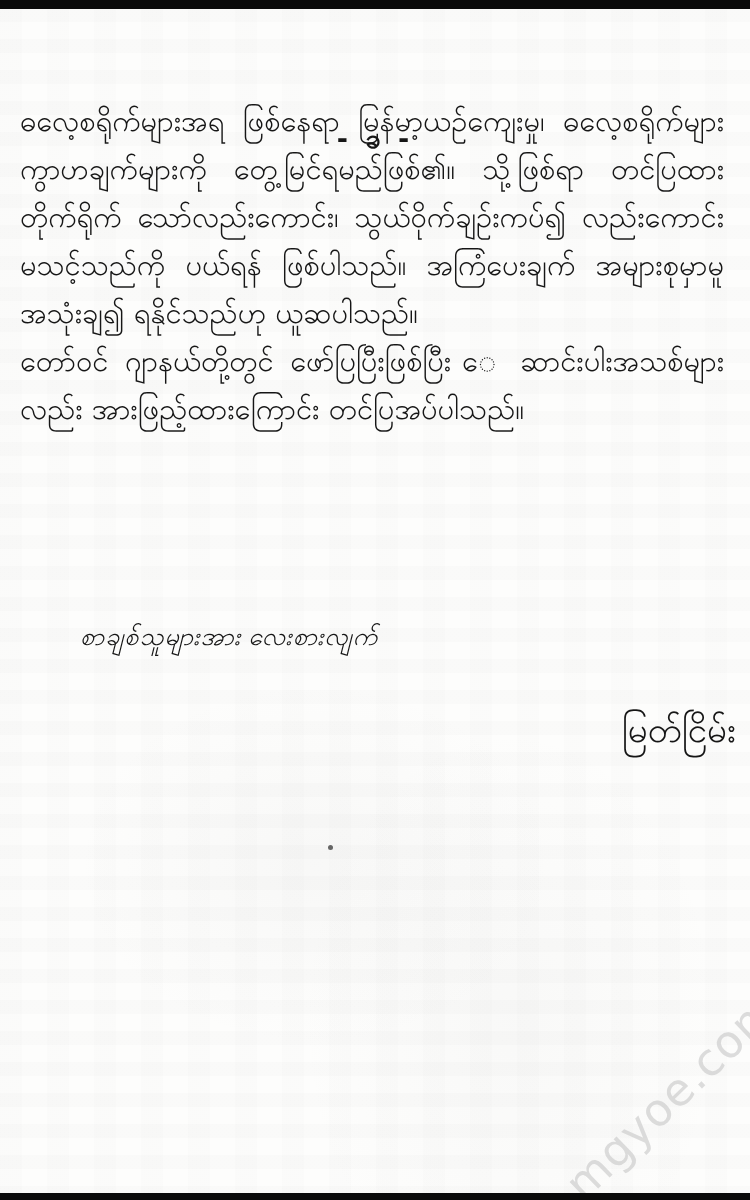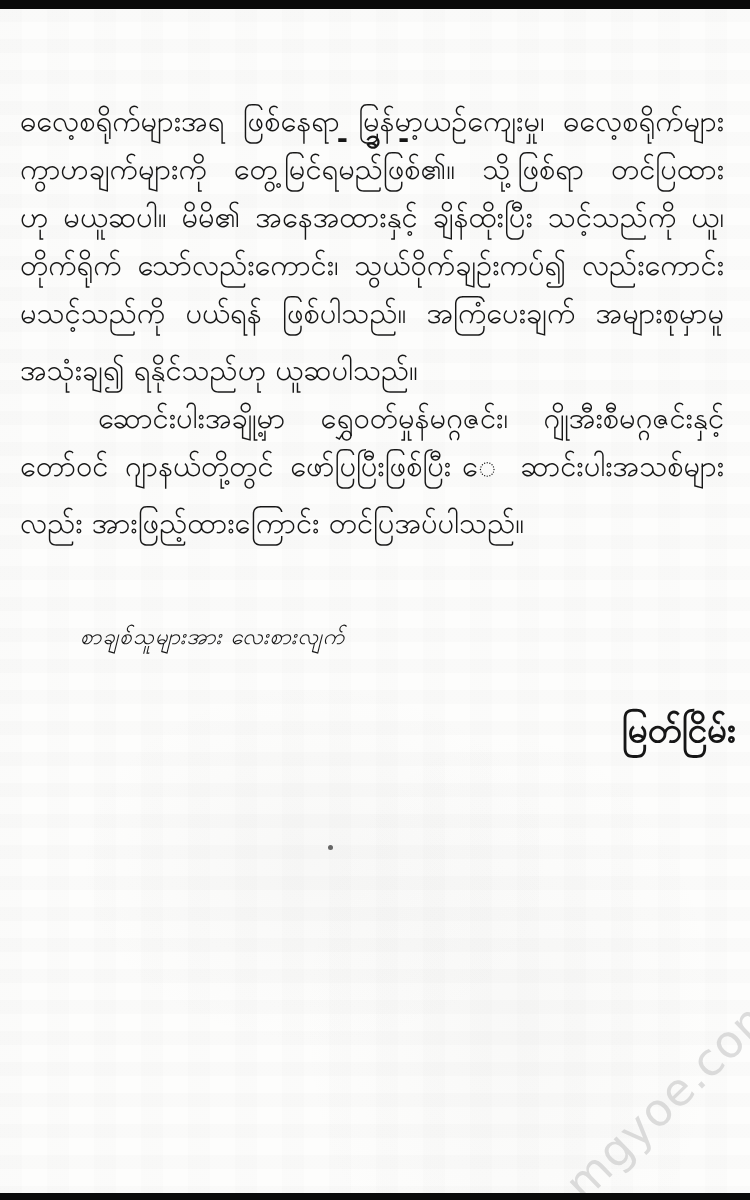--- a/index.html
+++ b/index.html
@@ -60,39 +60,39 @@
     line-height: 48px;
     height: 48px;
     overflow: hidden;
     text-align: justify;
     text-align-last: justify;
     white-space: normal;
   }
   .line-last {
     text-align: left;
     text-align-last: left;
-    margin-top: 9px;
   }
   .line-indent {
     text-indent: 78px;
   }
   .dedication {
     position: absolute;
     left: 80px;
     top: 612px;
     font-style: italic;
-    font-size: 22px;
+    font-size: 25px;
     line-height: 50px;
     letter-spacing: 1px;
+    font-family: Liberation Serif, serif;
   }
   .signature {
     position: absolute;
     right: 14px;
     top: 700px;
-    font-weight: bold;
+    font-weight: normal;
     font-size: 35px;
     line-height: 60px;
   }
   .speck {
     position: absolute;
     left: 328px;
     top: 845px;
     width: 5px;
     height: 5px;
     border-radius: 50%;
@@ -121,27 +121,25 @@
   <div class="scan-texture"></div>
 
   <div class="scan-bar-top"></div>
 
   <div class="page-number">- ခ -</div>
 
   <div class="body-text">
     <div>
       <div class="line">ဓလေ့စရိုက်များအရ ဖြစ်နေရာ မြန်မာ့ယဉ်ကျေးမှု၊ ဓလေ့စရိုက်များနှင့်</div>
       <div class="line">ကွာဟချက်များကို တွေ့မြင်ရမည်ဖြစ်၏။ သို့ဖြစ်ရာ တင်ပြထားသည့်</div>
-      <div class="line">ဟု မယူဆပါ။ မိမိ၏ အနေအထားနှင့် ချိန်ထိုးပြီး သင့်သည်ကို ယူ၊</div>
       <div class="line">တိုက်ရိုက် သော်လည်းကောင်း၊ သွယ်ဝိုက်ချဉ်းကပ်၍ လည်းကောင်း</div>
       <div class="line">မသင့်သည်ကို ပယ်ရန် ဖြစ်ပါသည်။ အကြံပေးချက် အများစုမှာမူ</div>
       <div class="line line-last">အသုံးချ၍ ရနိုင်သည်ဟု ယူဆပါသည်။</div>
     </div>
     <div>
-      <div class="line line-indent">ဆောင်းပါးအချို့မှာ ရွှေဝတ်မှုန်မဂ္ဂဇင်း၊ ဂျိုအီးစီမဂ္ဂဇင်းနှင့်</div>
       <div class="line">တော်ဝင် ဂျာနယ်တို့တွင် ဖော်ပြပြီးဖြစ်ပြီး ေ ဆာင်းပါးအသစ်များဖြင့်</div>
       <div class="line line-last">လည်း အားဖြည့်ထားကြောင်း တင်ပြအပ်ပါသည်။</div>
     </div>
   </div>
 
   <div class="dedication">စာချစ်သူများအား လေးစားလျက်</div>
 
   <div class="signature">မြတ်ငြိမ်း</div>
 
   <div class="speck"></div>

